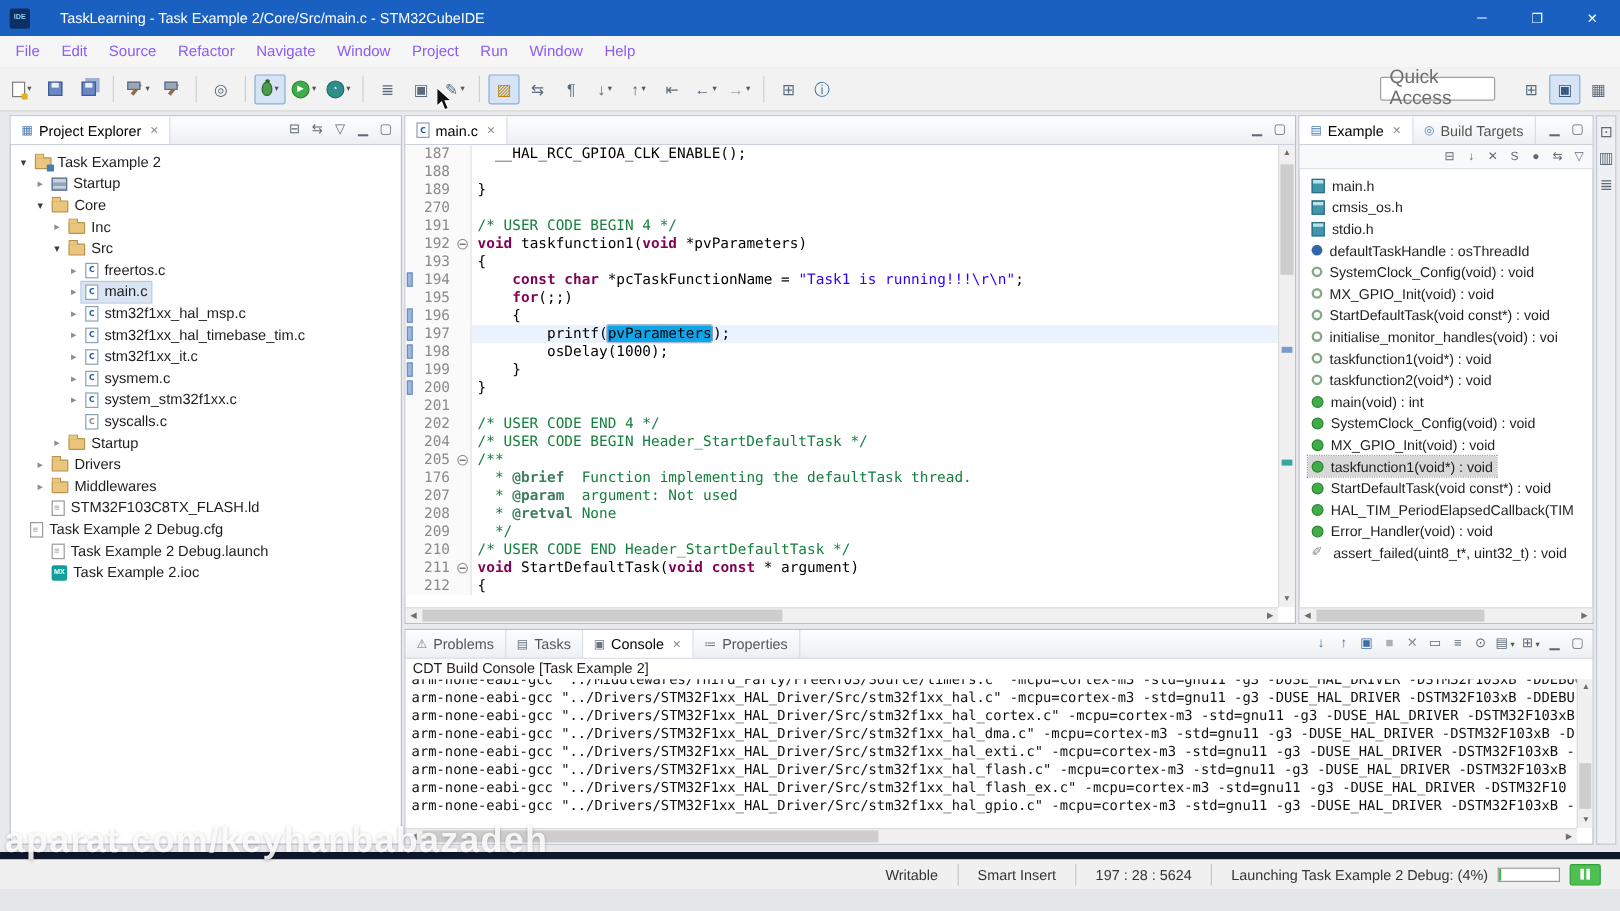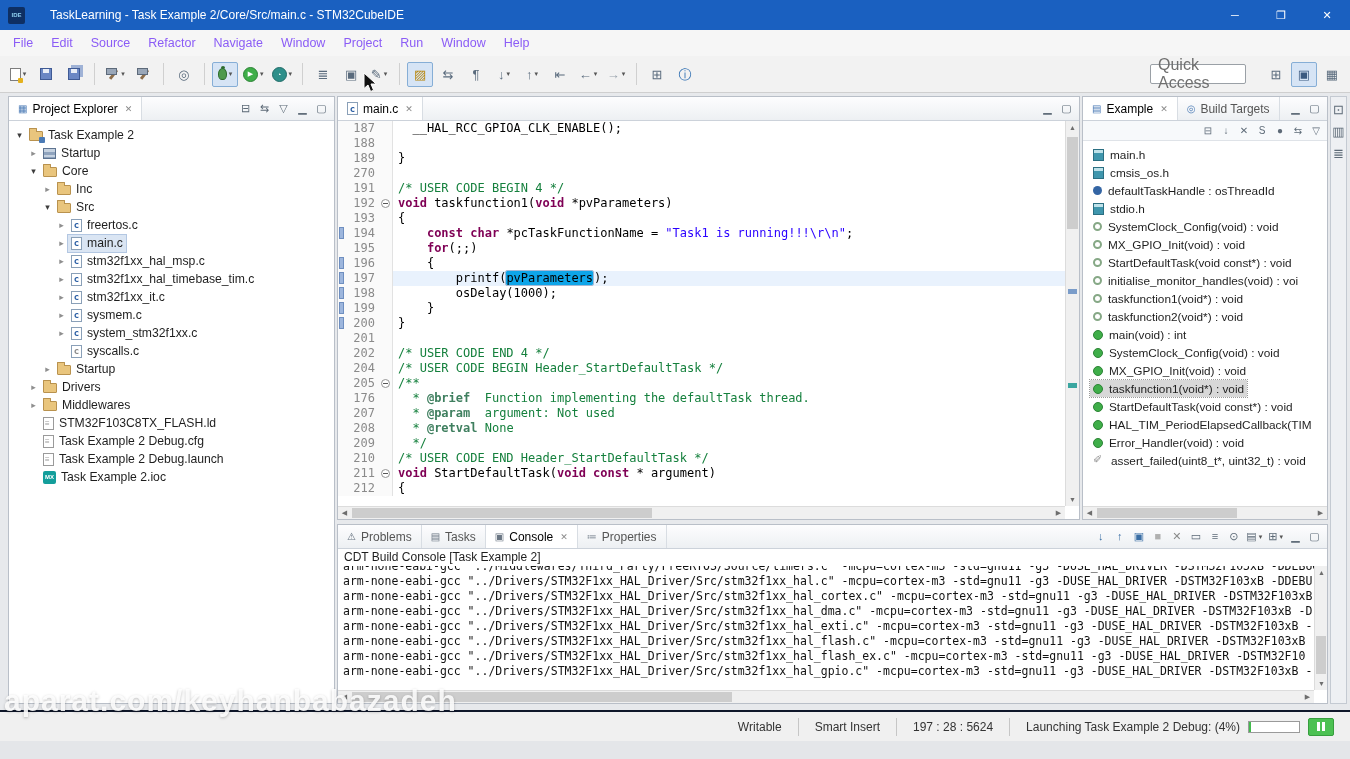--- a/index.html
+++ b/index.html
@@ -111,21 +111,21 @@
 .oico-decl{width:9px;height:9px;border-radius:50%;border:2px solid #86a886;background:#fff}
 .oico-func{width:10px;height:10px;border-radius:50%;background:#3fae49;border:1px solid #2c8335}
 .oico-assert{width:12px;height:12px;position:relative}
 .oico-assert::after{content:"✐";font-size:11px;color:#8a8a8a;position:absolute;left:0;top:-2px}
 
 #clabel{height:17px;font-size:12px;padding:1px 6px;background:#fff;white-space:nowrap}
 #cout{position:absolute;left:0;top:41px;right:13px;bottom:13px;overflow:hidden;font-family:"DejaVu Sans Mono",monospace;font-size:11.5px;color:#111;padding-left:5px;background:#fff}
 #cout .cline:first-child{margin-top:-7px}
 .cline{height:15px;line-height:15px;white-space:pre}
 
-.statusbar{position:absolute;left:0;top:710px;width:1350px;height:31px;background:#f0f0f0;border-top:2px solid #0f172a;display:flex;align-items:center;font-size:12px;color:#333}
+.statusbar{position:absolute;left:0;top:710px;width:1350px;height:31px;background:#f0f0f0;border-top:6px solid #0f172a;display:flex;align-items:center;font-size:12px;color:#333}
 .sspacer{flex:1}
 .scell{padding:0 16px;display:flex;align-items:center;gap:8px;height:100%;white-space:nowrap}
 .ssep{width:1px;height:18px;background:#c6c6c6}
 .pbar{width:52px;height:12px;border:1px solid #9a9a9a;background:#fff;overflow:hidden}
 #pfill{height:100%;background:#43bb4d}
 .pbtn{width:26px;height:18px;background:#4cc152;border:1px solid #379e3e;border-radius:2px;display:flex;align-items:center;justify-content:center;gap:2px}
 .pbtn i{display:block;width:3px;height:9px;background:#fff}
 .bottomfill{position:absolute;left:0;top:741px;width:1350px;height:18px;background:#e4e6e9}
 
 .watermark{position:absolute;left:4px;top:684px;font:bold 30px "Liberation Sans",sans-serif;letter-spacing:1px;color:rgba(255,255,255,0.88);text-shadow:0 1px 3px rgba(0,0,0,0.25);z-index:50;pointer-events:none}
@@ -398,21 +398,21 @@
               <span class="tlab">Middlewares</span>
             </span>
           </div>
           <div class="trow" style="padding-left: 18px;">
             <span class="arr"></span>
             <span class="twrap">
               <span class="ti tico-file"></span>
               <span class="tlab">STM32F103C8TX_FLASH.ld</span>
             </span>
           </div>
-          <div class="trow" style="padding-left: 18px;">
+          <div class="trow" style="">
             <span class="arr"></span>
             <span class="twrap">
               <span class="ti tico-file"></span>
               <span class="tlab">Task Example 2 Debug.cfg</span>
             </span>
           </div>
           <div class="trow" style="padding-left: 18px;">
             <span class="arr"></span>
             <span class="twrap">
               <span class="ti tico-file"></span>
@@ -680,28 +680,28 @@
             </span>
           </div>
           <div class="orow">
             <span class="osel">
               <span class="oi oico-include"></span>
               <span class="olab">cmsis_os.h</span>
             </span>
           </div>
           <div class="orow">
             <span class="osel">
+              <span class="oi oico-include"></span>
+              <span class="olab">stdio.h</span>
+            </span>
+          </div>
+          <div class="orow">
+            <span class="osel">
               <span class="oi oico-field"></span>
               <span class="olab">defaultTaskHandle : osThreadId</span>
-            </span>
-          </div>
-          <div class="orow">
-            <span class="osel">
-              <span class="oi oico-include"></span>
-              <span class="olab">stdio.h</span>
             </span>
           </div>
           <div class="orow">
             <span class="osel">
               <span class="oi oico-decl"></span>
               <span class="olab">SystemClock_Config(void) : void</span>
             </span>
           </div>
           <div class="orow">
             <span class="osel">

